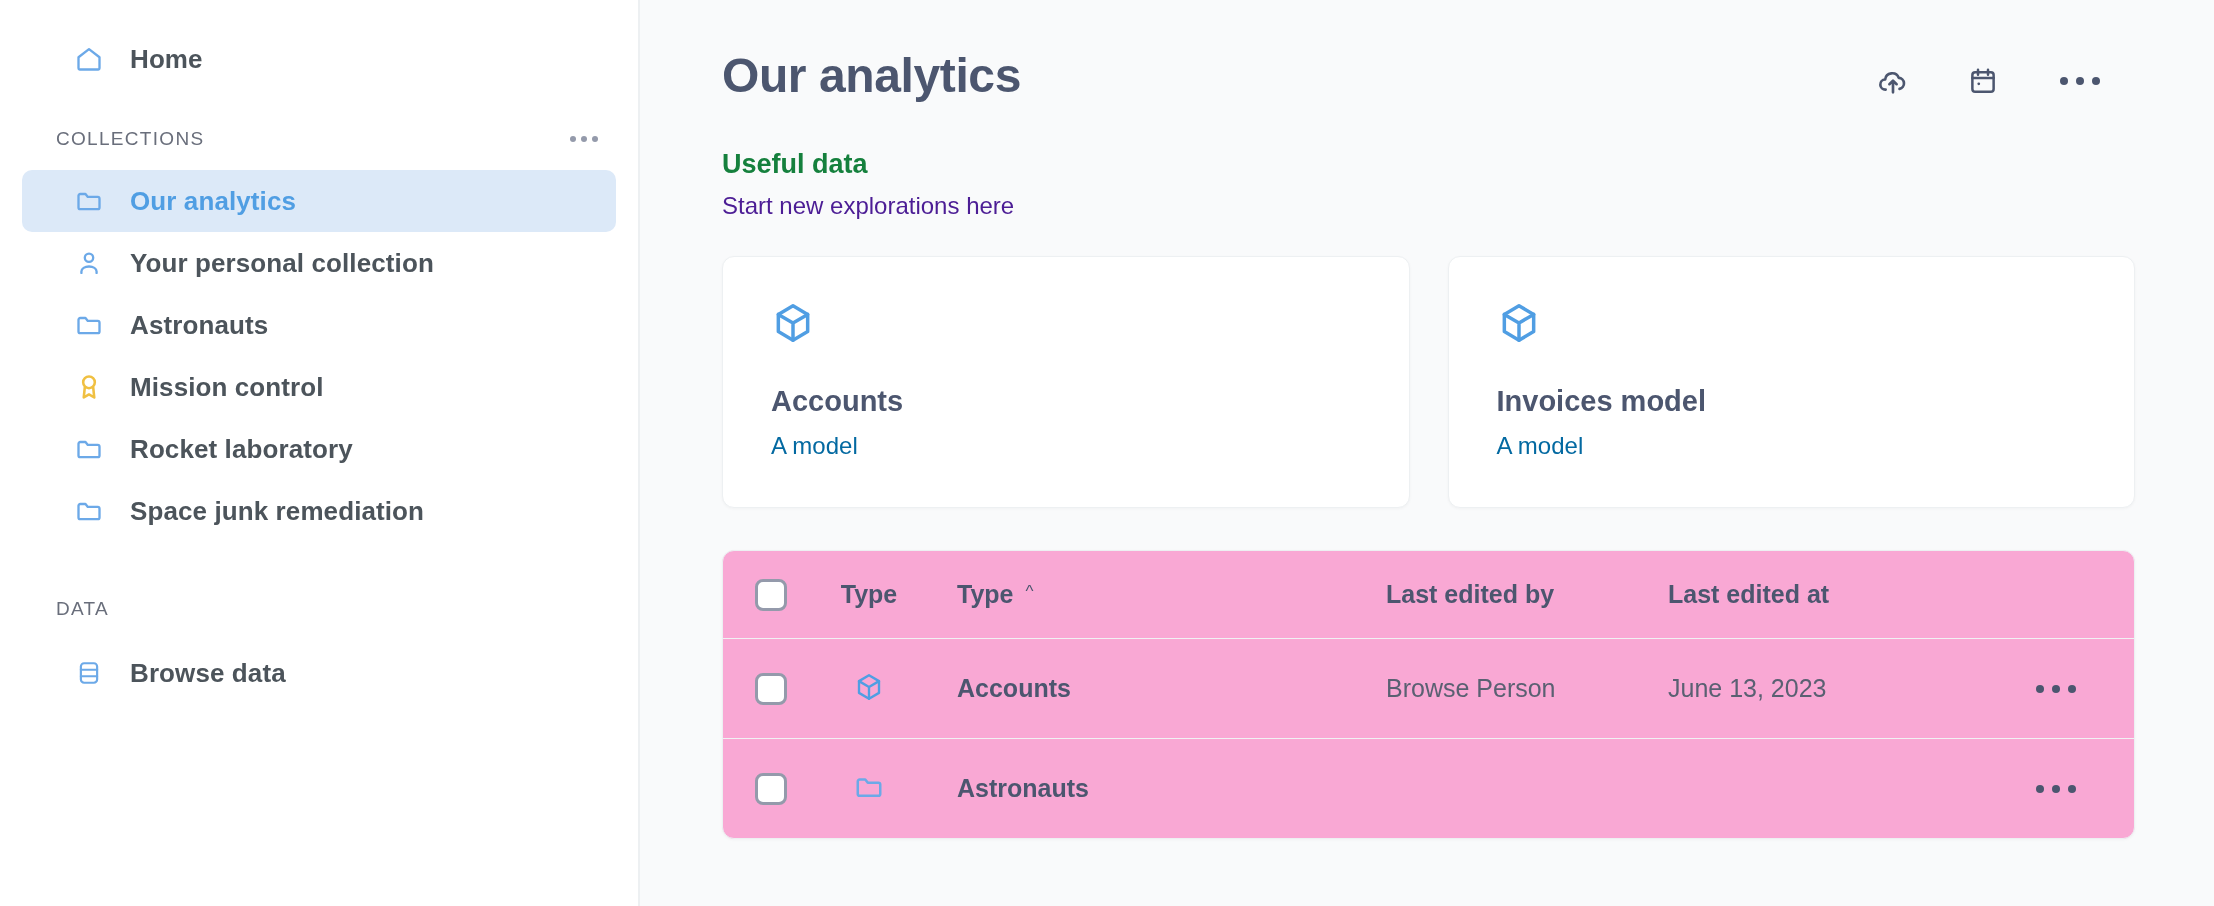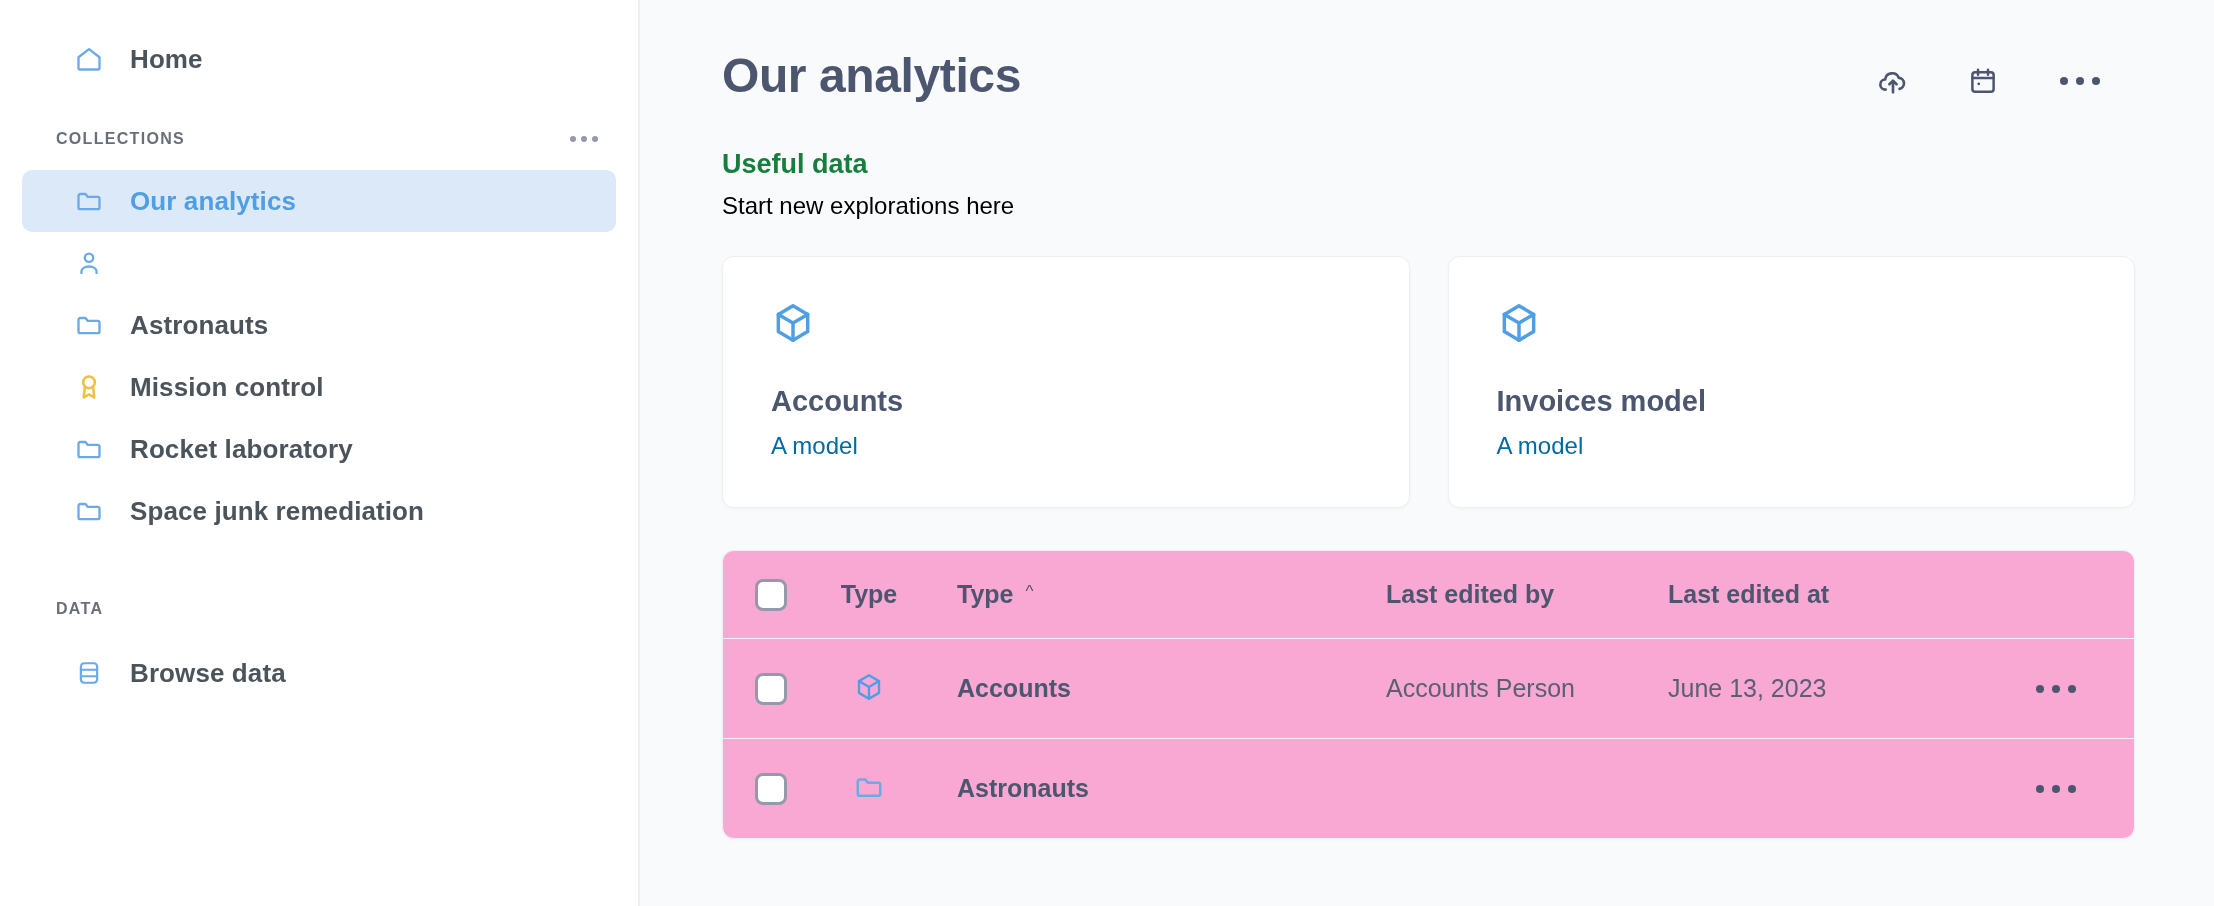--- a/index.html
+++ b/index.html
@@ -34,21 +34,21 @@
   .nav-row.selected { background:#DCE9F8; }
   .nav-row.selected .lbl { color:#509EE3; }
 
   .section-head {
     display:flex; align-items:center; justify-content:space-between;
     padding:0 34px 0 56px;
     height:46px;
     margin-top:26px;
   }
   .section-head .title {
-    font-size:16px; font-weight:700; color:#696E7B;
+    font-size:19px; font-weight:400; color:#696E7B;
     letter-spacing:1.3px;
   }
   .dots-btn {
     display:flex; align-items:center; gap:5px;
     padding:6px; cursor:pointer;
   }
   .dots-btn i { width:6px; height:6px; border-radius:50%; background:#949AAB; display:block; }
 
   .collections-list { margin-top:8px; }
   .data-list { margin-top:10px; }
@@ -71,21 +71,21 @@
   .hdr-icon { cursor:pointer; display:flex; align-items:center; justify-content:center; width:34px; height:34px; color:#4C566F; }
   .hdr-dots { display:flex; align-items:center; gap:8px; cursor:pointer; padding:8px 4px; }
   .hdr-dots i { width:8px; height:8px; border-radius:50%; background:#4C566F; display:block; }
 
   .section-label {
     padding:46px 0 0 82px;
     font-size:27px; font-weight:700; color:#15803d;
   }
   .section-sub {
     padding:12px 0 0 82px;
-    font-size:24px; color:#000000; font-weight:400;
+    font-size:24px; color:#4c1d95; font-weight:400;
   }
 
   .cards-row {
     display:flex; gap:38px;
     padding:36px 79px 0 82px;
   }
   .model-card {
     flex:1 1 0;
     background:#FFFFFF;
     border:1px solid #EDF0F2;
@@ -170,20 +170,21 @@
         <span class="lbl">Our analytics</span>
       </div>
 
       <div class="nav-row">
         <span class="ico">
           <svg width="28" height="28" viewBox="0 0 24 24" fill="none" stroke="#6CA9E8" stroke-width="2" stroke-linecap="round" stroke-linejoin="round">
             <circle cx="12" cy="7.5" r="3.6"></circle>
             <path d="M5.5 20.5v-1.2c0-2.6 2.9-4.3 6.5-4.3s6.5 1.7 6.5 4.3v1.2"></path>
           </svg>
         </span>
+        <span class="lbl">Your personal collection</span>
       </div>
 
       <div class="nav-row">
         <span class="ico">
           <svg width="28" height="28" viewBox="0 0 24 24" fill="none" stroke="#6CA9E8" stroke-width="2" stroke-linecap="round" stroke-linejoin="round">
             <path d="M3 7.5a1.5 1.5 0 0 1 1.5-1.5H9l2 2.5h8.5A1.5 1.5 0 0 1 21 10v7.5a1.5 1.5 0 0 1-1.5 1.5h-15A1.5 1.5 0 0 1 3 17.5z"></path>
           </svg>
         </span>
         <span class="lbl">Astronauts</span>
       </div>
@@ -323,21 +324,21 @@
             <svg width="30" height="30" viewBox="0 0 24 24" fill="none" stroke="#509EE3" stroke-width="1.9" stroke-linecap="round" stroke-linejoin="round">
               <path d="M12 2.6 20 7.3v9.4L12 21.4 4 16.7V7.3z"></path>
               <path d="M4 7.3 12 12l8-4.7M12 12v9.4"></path>
             </svg>
           </span>
         </div>
         <div class="c-name">
           <span class="td name">Accounts</span>
         </div>
         <div class="c-editor">
-          <span class="td">Accounts Person</span>
+          <span class="td">Browse Person</span>
         </div>
         <div class="c-date">
           <span class="td">June 13, 2023</span>
         </div>
         <div class="c-menu">
           <span class="row-dots">
               <i></i>
               <i></i>
               <i></i>
             </span>

